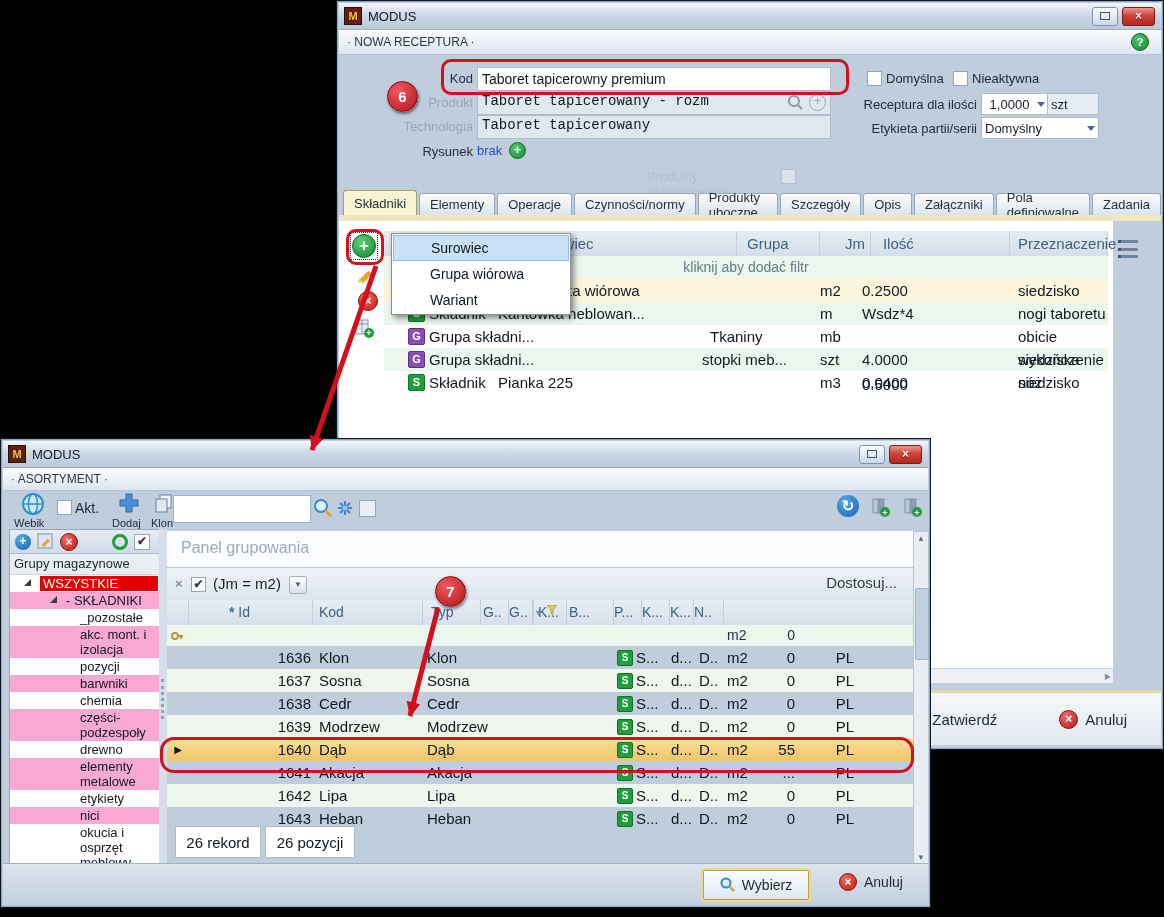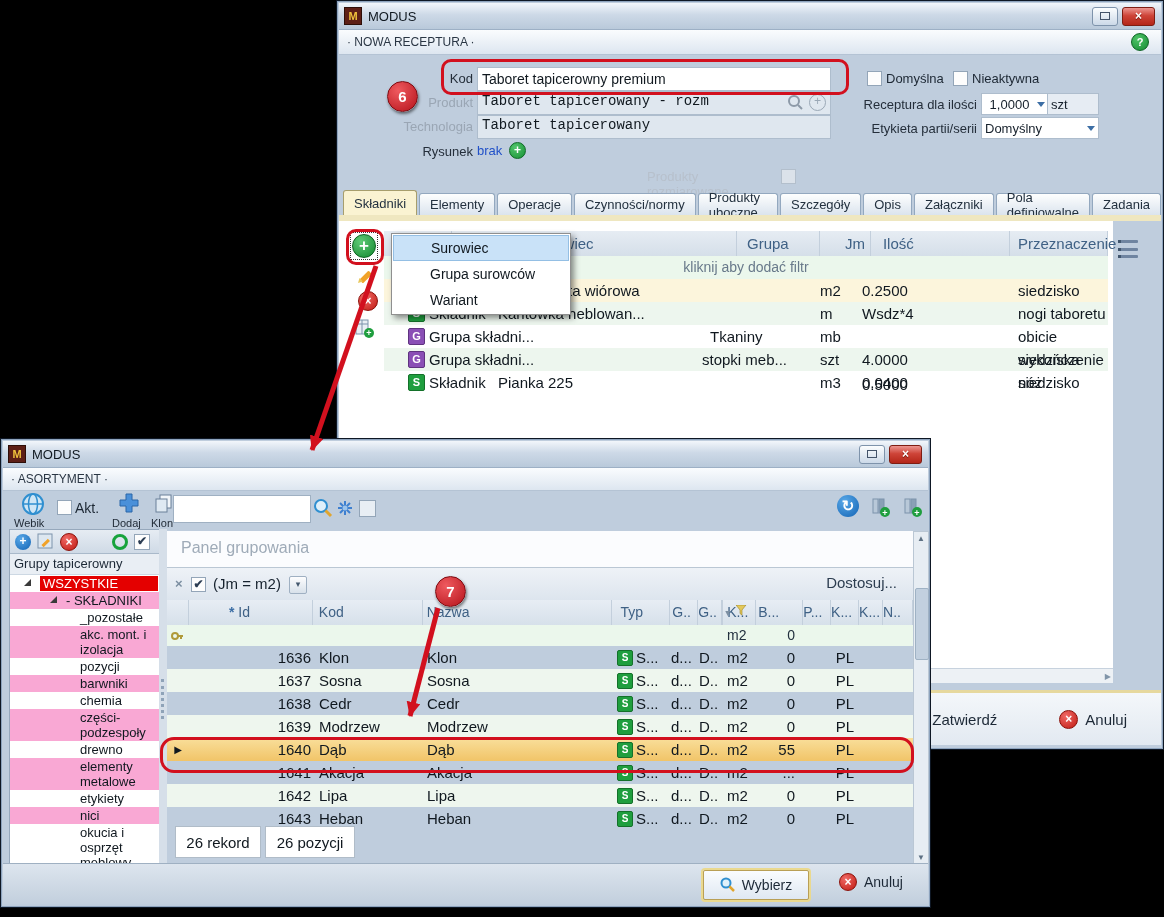--- a/index.html
+++ b/index.html
@@ -314,21 +314,21 @@
     </div>
 
     <div class="colchooser" style="left:779px;top:237px;">
         <i></i>
         <i></i>
         <i></i>
       </div>
 
     <div class="menu">
       <div class="mitem sel">Surowiec</div>
-      <div class="mitem">Grupa surowców</div>
+      <div class="mitem">Grupa wiórowa</div>
       <div class="mitem">Wariant</div>
     </div>
 
     <div class="hscroll">
       <span style="position:absolute;right:2px;top:3px;font-size:8px;color:#8195a9;">▶</span>
     </div>
     <div class="goldline"></div>
     <div class="tfooter">
       <div class="footbtn">
         <span class="okdot">✔</span>
@@ -406,21 +406,21 @@
       <div class="lp-icons">
         <div style="width:16px;height:16px;border-radius:50%;background:radial-gradient(circle at 35% 30%,#58a8e8,#1263b4);color:#fff;font-weight:bold;font-size:12px;text-align:center;line-height:15px;">+</div>
         <svg width="17" height="17">
           <rect x="1" y="1" width="14" height="14" fill="#dde7f0" stroke="#7d93ac"></rect>
           <rect x="4" y="9" width="9" height="3" fill="#f0a229" transform="rotate(-45 8 10)"></rect>
         </svg>
         <div class="red-x" style="width:16px;height:16px;">×</div>
         <div style="margin-left:28px;width:16px;height:16px;border-radius:50%;border:3px solid #17a33c;box-sizing:border-box;"></div>
         <div class="cbx checked" style="position:static;width:14px;height:14px;">✔</div>
       </div>
-      <div class="lp-title">Grupy tapicerowny</div>
+      <div class="lp-title">Grupy magazynowe</div>
       <div>
         <div class="titem" style="padding-left:30px;">
           <span class="tri" style="left:14px;top:4px;"></span>
           <span class="tsel">WSZYSTKIE</span>
         </div>
         <div class="titem alt" style="padding-left:56px;">
           <span class="tri" style="left:40px;top:4px;"></span>
           <span>- SKŁADNIKI</span>
         </div>
         <div class="titem" style="padding-left:70px;"><span>_pozostałe</span></div>
@@ -451,21 +451,20 @@
       <span style="position:absolute;left:46px;top:7px;font-size:15px;color:#16222e;">(Jm = m2)</span>
       <div style="position:absolute;left:122px;top:8px;width:16px;height:16px;background:linear-gradient(#fdfdfe,#d8e1ea);border:1px solid #9fb0c2;border-radius:2px;text-align:center;line-height:14px;font-size:9px;color:#44586e;">▾</div>
       <span style="position:absolute;right:16px;top:6px;font-size:15px;color:#2c3d50;">Dostosuj...</span>
     </div>
 
     <div class="abs" style="left:166px;top:161px;width:746px;">
       <div class="ghead">
         <div class="c0"></div>
         <div class="c1 gcell" style="text-align:left;padding-left:40px;"><span style="color:#3c6ea5;font-weight:bold;">*</span> <span>Id</span></div>
         <div class="c2 gcell">Kod</div>
-        <div class="c3 gcell">Nazwa</div>
         <div class="c4 gcell" style="padding-left:8px;box-sizing:border-box;">Typ</div>
         <div class="c5 gcell" style="padding-left:2px;box-sizing:border-box;">G..</div>
         <div class="c6 gcell"><span>G..</span></div>
         <div style="width:0;position:relative;">
           <span style="position:absolute;left:3px;top:0;font-size:10px;color:#7d8fa2;">▾</span>
           <svg style="position:absolute;left:14px;top:5px;" width="11" height="11">
               <path d="M0,0 h10 l-4,5 v5 l-2,-1.5 v-3.5 z" fill="#e3c85a" stroke="#9a8425" stroke-width=".6"></path>
             </svg>
         </div>
         <div class="c7 gcell">K...</div>

